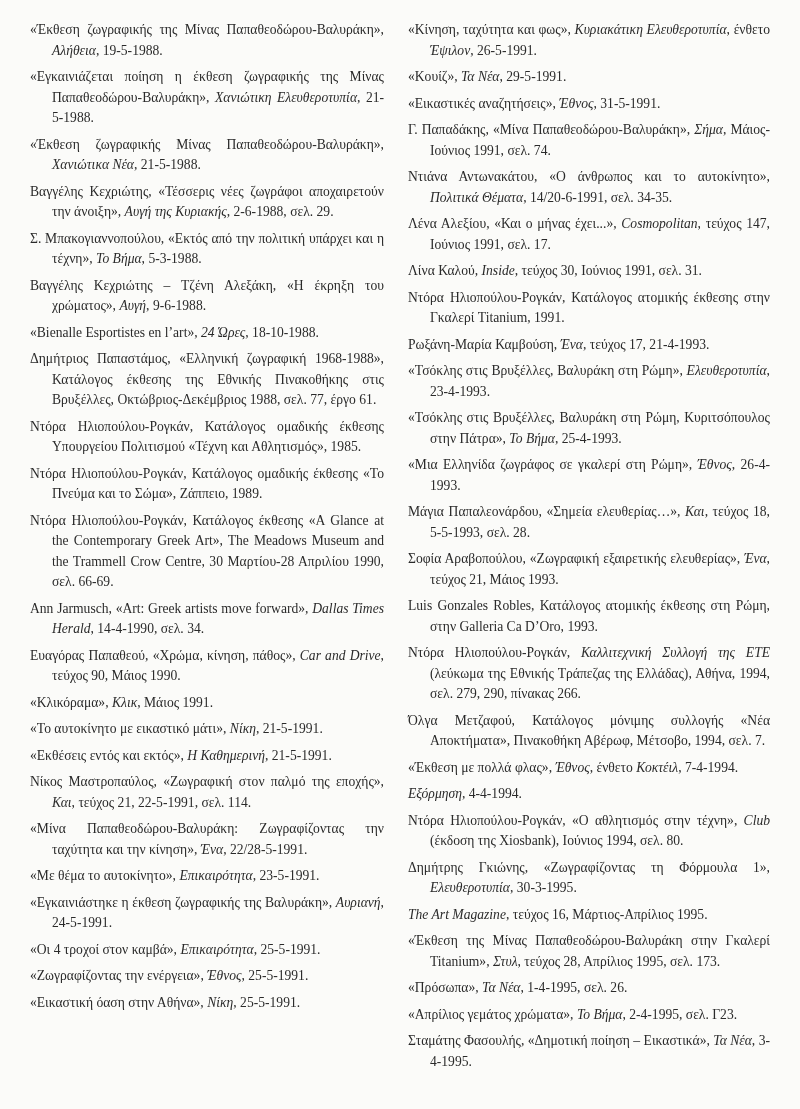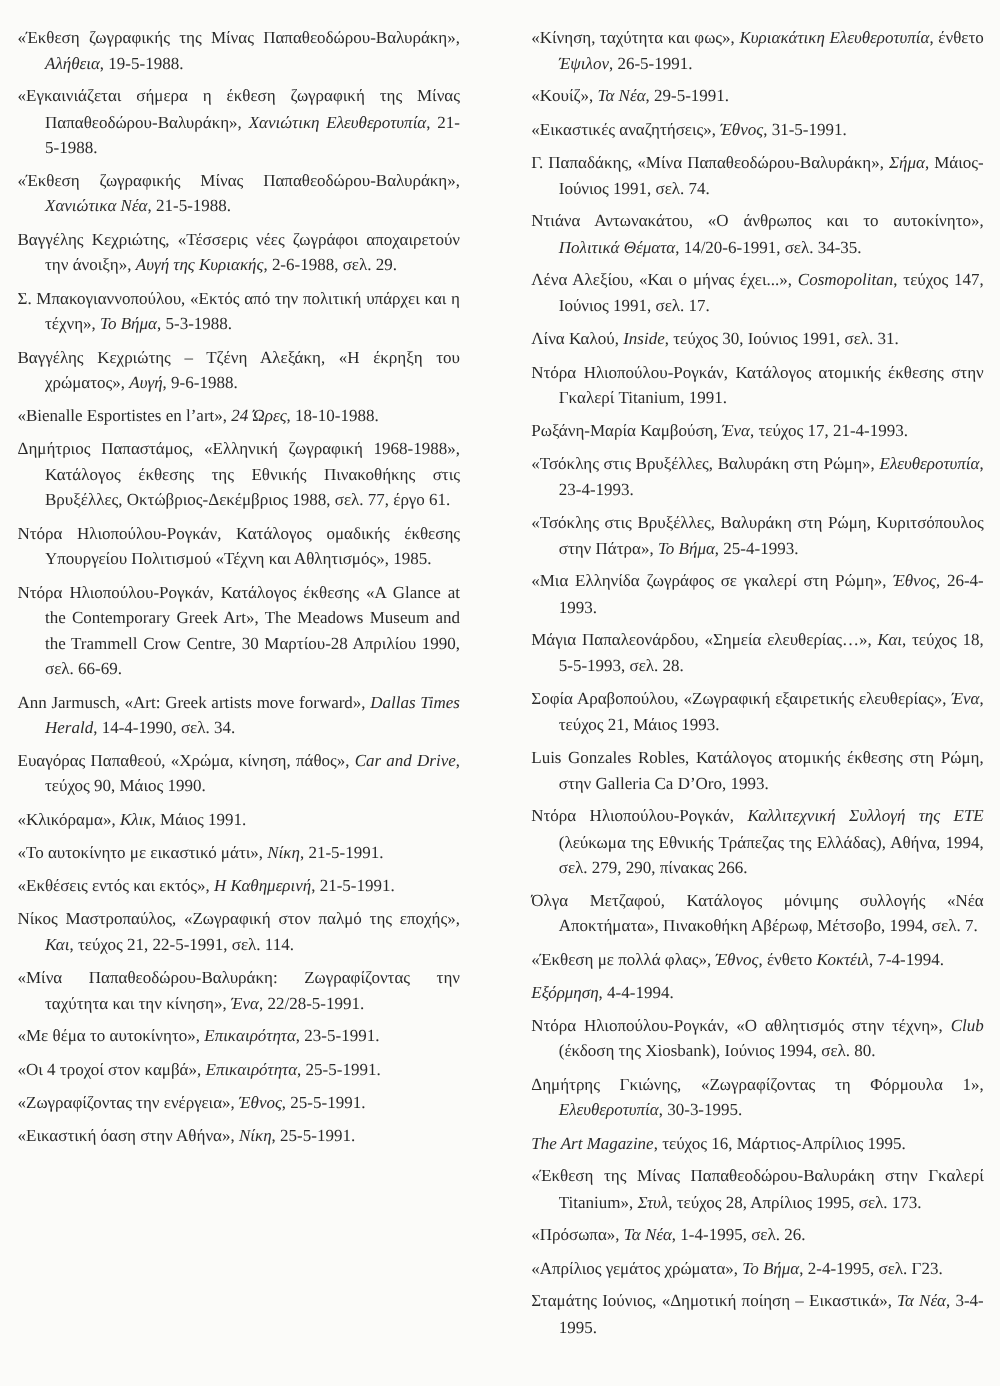--- a/index.html
+++ b/index.html
@@ -12,53 +12,55 @@
     line-height: 20.5px;
   }
   .page {
     position: relative;
     width: 800px; height: 1109px;
   }
   .col {
     position: absolute;
     top: 20px;
   }
-  .col-left { left: 14px; width: 354px; }
-  .col-right { left: 425px; width: 362px; font-family: Liberation Serif, serif; }
+  .col-left { left: 30px; width: 354px; }
+  .col-right { left: 408px; width: 362px; font-family: Liberation Serif, serif; }
   .entry {
     margin: 0 0 6px 0;
     padding-left: 22px;
     text-indent: -22px;
     text-align: justify;
   }
   .entry i { font-style: italic; }
 </style>
 </head>
 <body>
 
 <div class="page">
   <div class="col col-left">
       <p class="entry"><span>«Έκθεση ζωγραφικής της Μίνας Παπαθεοδώρου-Βαλυράκη», </span><i>Αλήθεια</i><span>, 19-5-1988.</span></p>
-      <p class="entry"><span>«Εγκαινιάζεται σήμερα η έκθεση ζωγραφική της Μίνας Παπαθεοδώρου-Βαλυράκη», </span><i>Χανιώτικη Ελευθεροτυπία</i><span>, 21-5-1988.</span></p>
+      <p class="entry"><span>«Εγκαινιάζεται ποίηση η έκθεση ζωγραφικής της Μίνας Παπαθεοδώρου-Βαλυράκη», </span><i>Χανιώτικη Ελευθεροτυπία</i><span>, 21-5-1988.</span></p>
       <p class="entry"><span>«Έκθεση ζωγραφικής Μίνας Παπαθεοδώρου-Βαλυράκη», </span><i>Χανιώτικα Νέα</i><span>, 21-5-1988.</span></p>
       <p class="entry"><span>Βαγγέλης Κεχριώτης, «Τέσσερις νέες ζωγράφοι αποχαιρετούν την άνοιξη», </span><i>Αυγή της Κυριακής</i><span>, 2-6-1988, σελ. 29.</span></p>
       <p class="entry"><span>Σ. Μπακογιαννοπούλου, «Εκτός από την πολιτική υπάρχει και η τέχνη», </span><i>Το Βήμα</i><span>, 5-3-1988.</span></p>
       <p class="entry"><span>Βαγγέλης Κεχριώτης – Τζένη Αλεξάκη, «Η έκρηξη του χρώματος», </span><i>Αυγή</i><span>, 9-6-1988.</span></p>
       <p class="entry"><span>«Bienalle Esportistes en l’art», </span><i>24 Ώρες</i><span>, 18-10-1988.</span></p>
       <p class="entry"><span>Δημήτριος Παπαστάμος, «Ελληνική ζωγραφική 1968-1988», Κατάλογος έκθεσης της Εθνικής Πινακοθήκης στις Βρυξέλλες, Οκτώβριος-Δεκέμβριος 1988, σελ. 77, έργο 61.</span></p>
       <p class="entry"><span>Ντόρα Ηλιοπούλου-Ρογκάν, Κατάλογος ομαδικής έκθεσης Υπουργείου Πολιτισμού «Τέχνη και Αθλητισμός», 1985.</span></p>
+      <p class="entry"><span>Ντόρα Ηλιοπούλου-Ρογκάν, Κατάλογος ομαδικής έκθεσης «Το Πνεύμα και το Σώμα», Ζάππειο, 1989.</span></p>
       <p class="entry"><span>Ντόρα Ηλιοπούλου-Ρογκάν, Κατάλογος έκθεσης «A Glance at the Contemporary Greek Art», The Meadows Museum and the Trammell Crow Centre, 30 Μαρτίου-28 Απριλίου 1990, σελ. 66-69.</span></p>
       <p class="entry"><span>Ann Jarmusch, «Art: Greek artists move forward», </span><i>Dallas Times Herald</i><span>, 14-4-1990, σελ. 34.</span></p>
       <p class="entry"><span>Ευαγόρας Παπαθεού, «Χρώμα, κίνηση, πάθος», </span><i>Car and Drive</i><span>, τεύχος 90, Μάιος 1990.</span></p>
       <p class="entry"><span>«Κλικόραμα», </span><i>Κλικ</i><span>, Μάιος 1991.</span></p>
       <p class="entry"><span>«Το αυτοκίνητο με εικαστικό μάτι», </span><i>Νίκη</i><span>, 21-5-1991.</span></p>
       <p class="entry"><span>«Εκθέσεις εντός και εκτός», </span><i>Η Καθημερινή</i><span>, 21-5-1991.</span></p>
       <p class="entry"><span>Νίκος Μαστροπαύλος, «Ζωγραφική στον παλμό της εποχής», </span><i>Και</i><span>, τεύχος 21, 22-5-1991, σελ. 114.</span></p>
       <p class="entry"><span>«Μίνα Παπαθεοδώρου-Βαλυράκη: Ζωγραφίζοντας την ταχύτητα και την κίνηση», </span><i>Ένα</i><span>, 22/28-5-1991.</span></p>
       <p class="entry"><span>«Με θέμα το αυτοκίνητο», </span><i>Επικαιρότητα</i><span>, 23-5-1991.</span></p>
+      <p class="entry"><span>«Εγκαινιάστηκε η έκθεση ζωγραφικής της Βαλυράκη», </span><i>Αυριανή</i><span>, 24-5-1991.</span></p>
       <p class="entry"><span>«Οι 4 τροχοί στον καμβά», </span><i>Επικαιρότητα</i><span>, 25-5-1991.</span></p>
       <p class="entry"><span>«Ζωγραφίζοντας την ενέργεια», </span><i>Έθνος</i><span>, 25-5-1991.</span></p>
       <p class="entry"><span>«Εικαστική όαση στην Αθήνα», </span><i>Νίκη</i><span>, 25-5-1991.</span></p>
     </div>
   <div class="col col-right">
       <p class="entry"><span>«Κίνηση, ταχύτητα και φως», </span><i>Κυριακάτικη Ελευθεροτυπία</i><span>, ένθετο </span><i>Έψιλον</i><span>, 26-5-1991.</span></p>
       <p class="entry"><span>«Κουίζ», </span><i>Τα Νέα</i><span>, 29-5-1991.</span></p>
       <p class="entry"><span>«Εικαστικές αναζητήσεις», </span><i>Έθνος</i><span>, 31-5-1991.</span></p>
       <p class="entry"><span>Γ. Παπαδάκης, «Μίνα Παπαθεοδώρου-Βαλυράκη», </span><i>Σήμα</i><span>, Μάιος-Ιούνιος 1991, σελ. 74.</span></p>
       <p class="entry"><span>Ντιάνα Αντωνακάτου, «Ο άνθρωπος και το αυτοκίνητο», </span><i>Πολιτικά Θέματα</i><span>, 14/20-6-1991, σελ. 34-35.</span></p>
@@ -75,15 +77,15 @@
       <p class="entry"><span>Ντόρα Ηλιοπούλου-Ρογκάν, </span><i>Καλλιτεχνική Συλλογή της ΕΤΕ</i><span> (λεύκωμα της Εθνικής Τράπεζας της Ελλάδας), Αθήνα, 1994, σελ. 279, 290, πίνακας 266.</span></p>
       <p class="entry"><span>Όλγα Μετζαφού, Κατάλογος μόνιμης συλλογής «Νέα Αποκτήματα», Πινακοθήκη Αβέρωφ, Μέτσοβο, 1994, σελ. 7.</span></p>
       <p class="entry"><span>«Έκθεση με πολλά φλας», </span><i>Έθνος</i><span>, ένθετο </span><i>Κοκτέιλ</i><span>, 7-4-1994.</span></p>
       <p class="entry"><i>Εξόρμηση</i><span>, 4-4-1994.</span></p>
       <p class="entry"><span>Ντόρα Ηλιοπούλου-Ρογκάν, «Ο αθλητισμός στην τέχνη», </span><i>Club</i><span> (έκδοση της Xiosbank), Ιούνιος 1994, σελ. 80.</span></p>
       <p class="entry"><span>Δημήτρης Γκιώνης, «Ζωγραφίζοντας τη Φόρμουλα 1», </span><i>Ελευθεροτυπία</i><span>, 30-3-1995.</span></p>
       <p class="entry"><i>The Art Magazine</i><span>, τεύχος 16, Μάρτιος-Απρίλιος 1995.</span></p>
       <p class="entry"><span>«Έκθεση της Μίνας Παπαθεοδώρου-Βαλυράκη στην Γκαλερί Titanium», </span><i>Στυλ</i><span>, τεύχος 28, Απρίλιος 1995, σελ. 173.</span></p>
       <p class="entry"><span>«Πρόσωπα», </span><i>Τα Νέα</i><span>, 1-4-1995, σελ. 26.</span></p>
       <p class="entry"><span>«Απρίλιος γεμάτος χρώματα», </span><i>Το Βήμα</i><span>, 2-4-1995, σελ. Γ23.</span></p>
-      <p class="entry"><span>Σταμάτης Ιούνιος, «Δημοτική ποίηση – Εικαστικά», </span><i>Τα Νέα</i><span>, 3-4-1995.</span></p>
+      <p class="entry"><span>Σταμάτης Φασουλής, «Δημοτική ποίηση – Εικαστικά», </span><i>Τα Νέα</i><span>, 3-4-1995.</span></p>
     </div>
 </div>
 
 </body></html>

